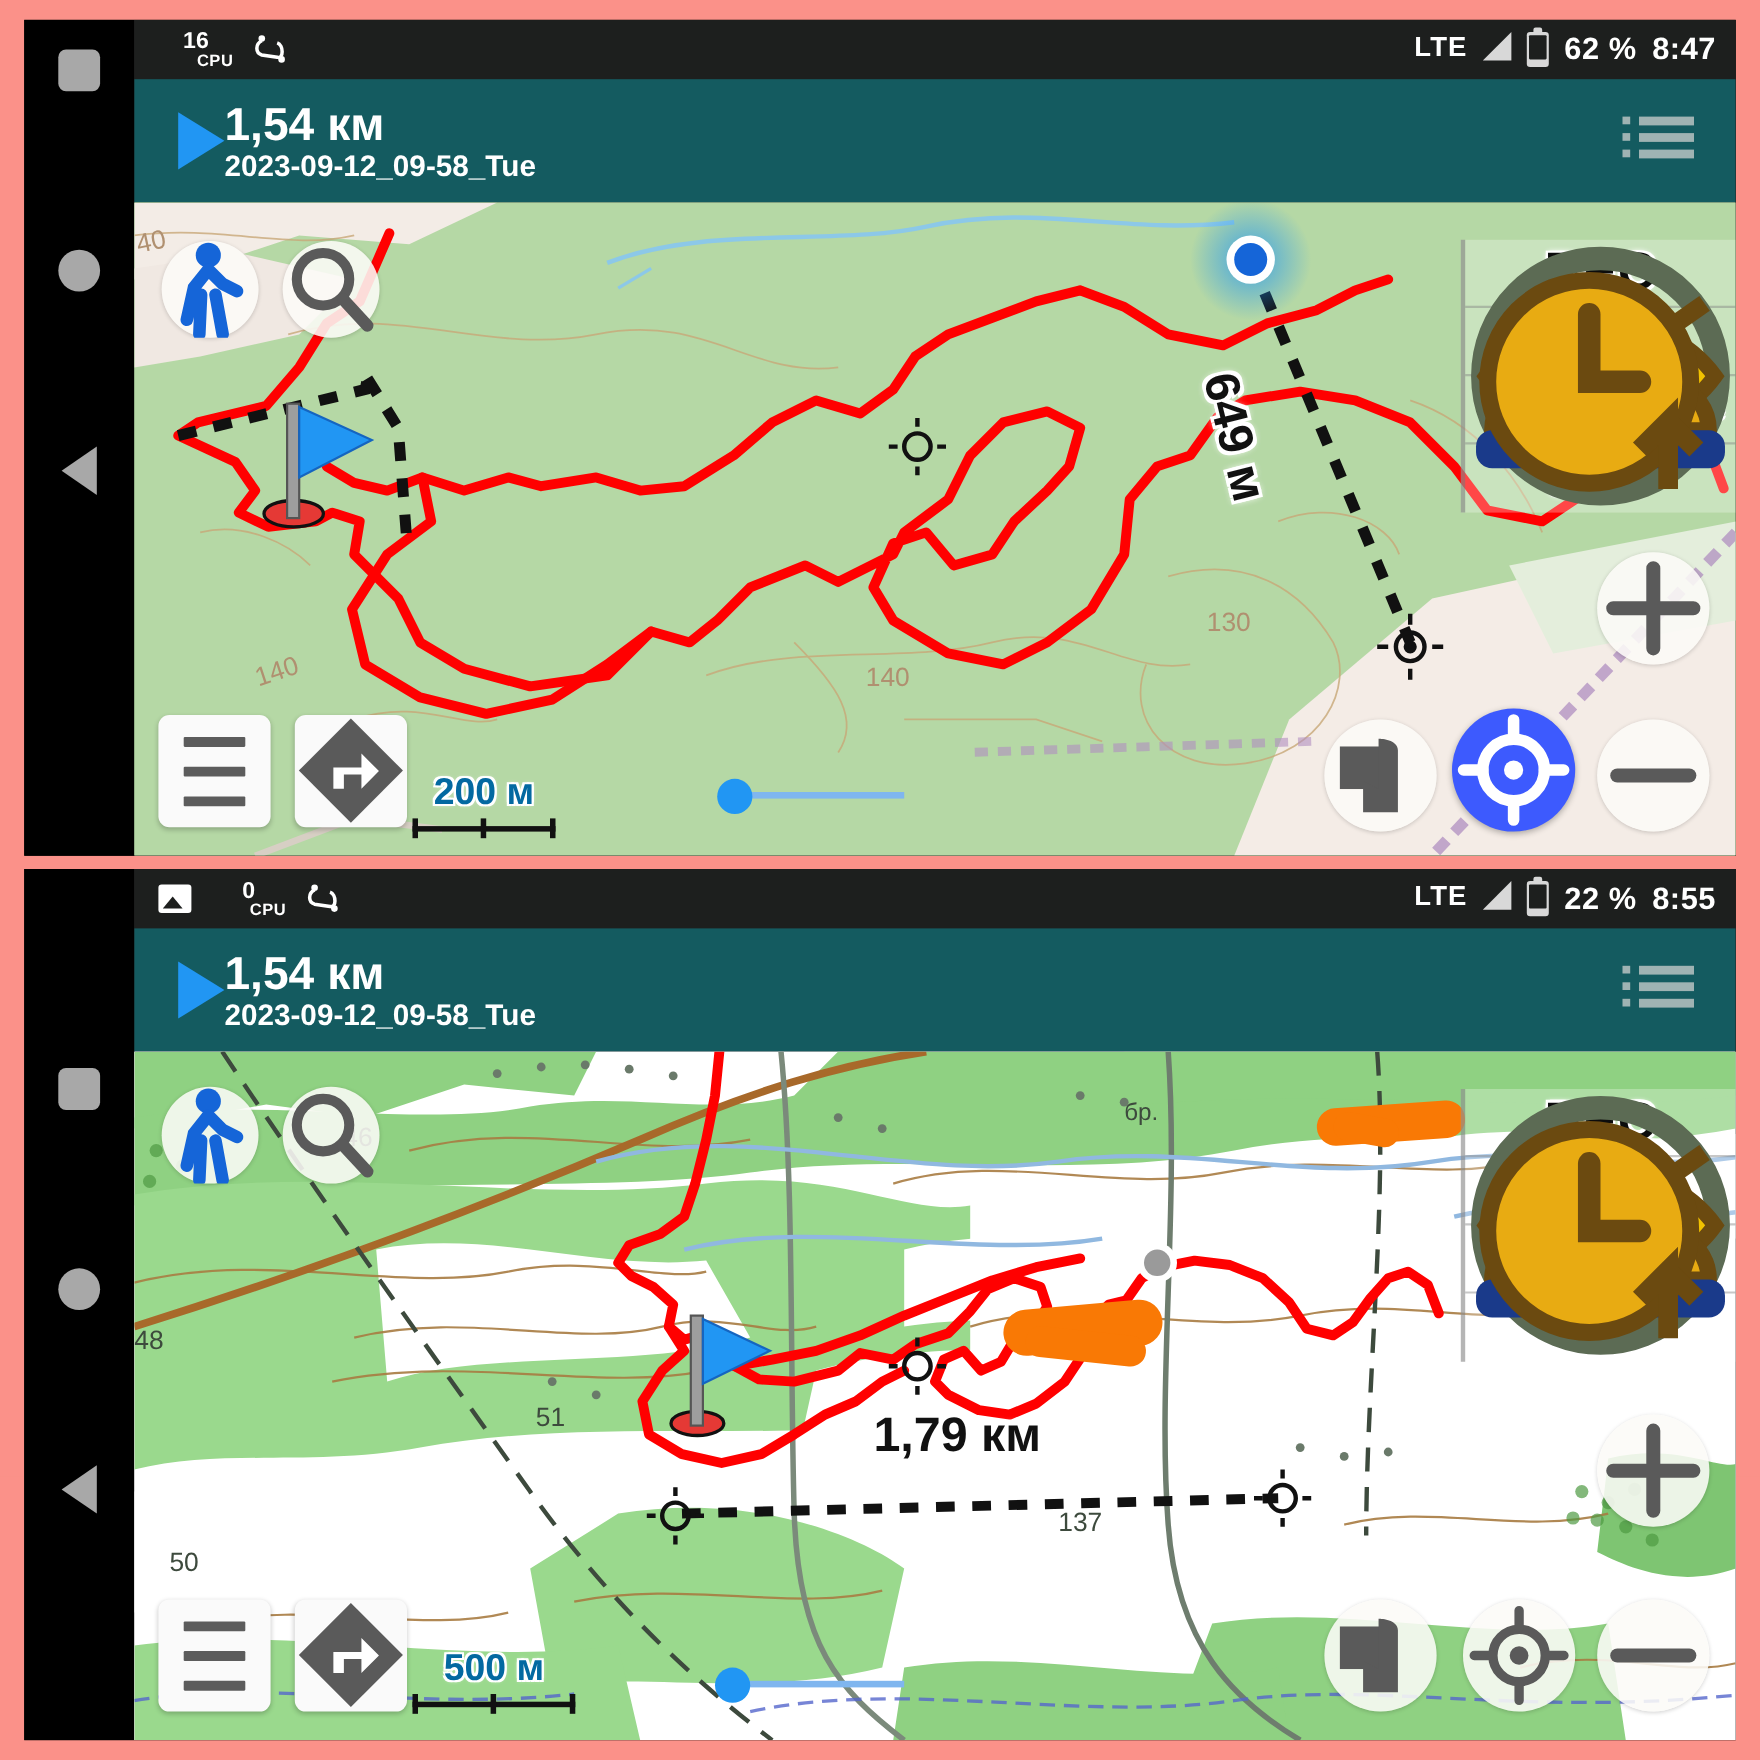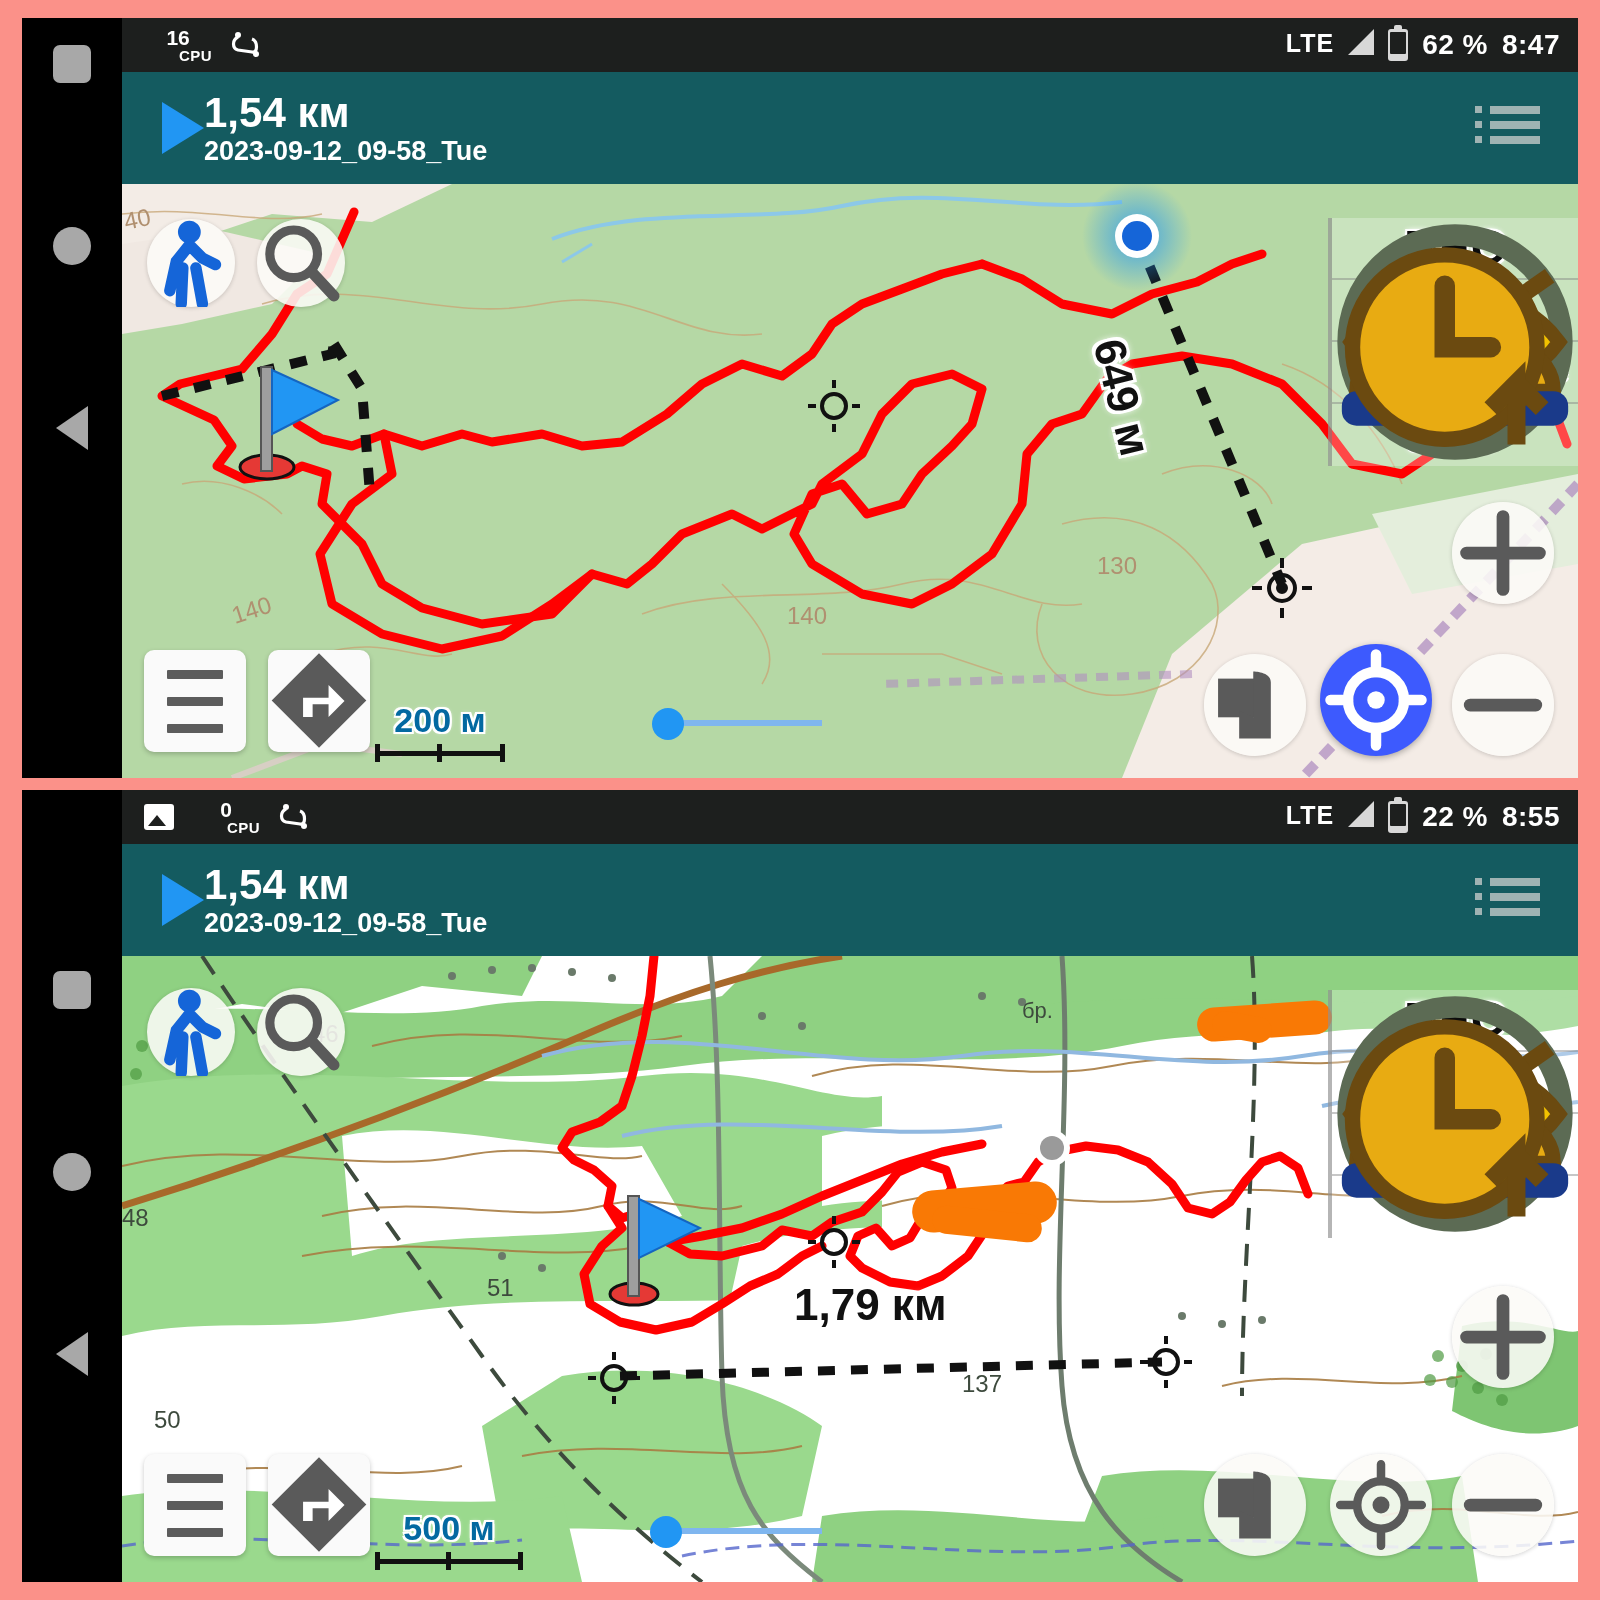--- a/index.html
+++ b/index.html
@@ -679,21 +679,21 @@
           <span></span>
           <span></span>
         </div>
         <div class="sq-btn" style="left:146px; bottom:26px; width:102px; height:102px;">
           <svg width="64" height="64" viewBox="0 0 64 64">
             <rect x="32" y="2" width="42" height="42" transform="rotate(45 32 2)" fill="#5a5a5a"></rect>
             <path d="M22 42 L22 30 L38 30 L38 22 L48 32 L38 42 L38 34 L28 34 L28 42 Z" fill="#fff"></path>
           </svg>
         </div>
 
-        <div class="scalebar" style="left:253px; bottom:12px; width:148px;">
+        <div class="scalebar" style="left:253px; bottom:24px; width:148px;">
           <div class="scale-txt">500 м</div>
           <div class="scale-line">
             <span class="scale-tick" style="left:0"></span>
             <span class="scale-tick" style="left:71px"></span>
             <span class="scale-tick" style="right:0"></span>
           </div>
         </div>
 
         <div class="fab" style="right:24px; top:330px; width:102px; height:102px;">
           <svg width="56" height="56" viewBox="0 0 56 56">

